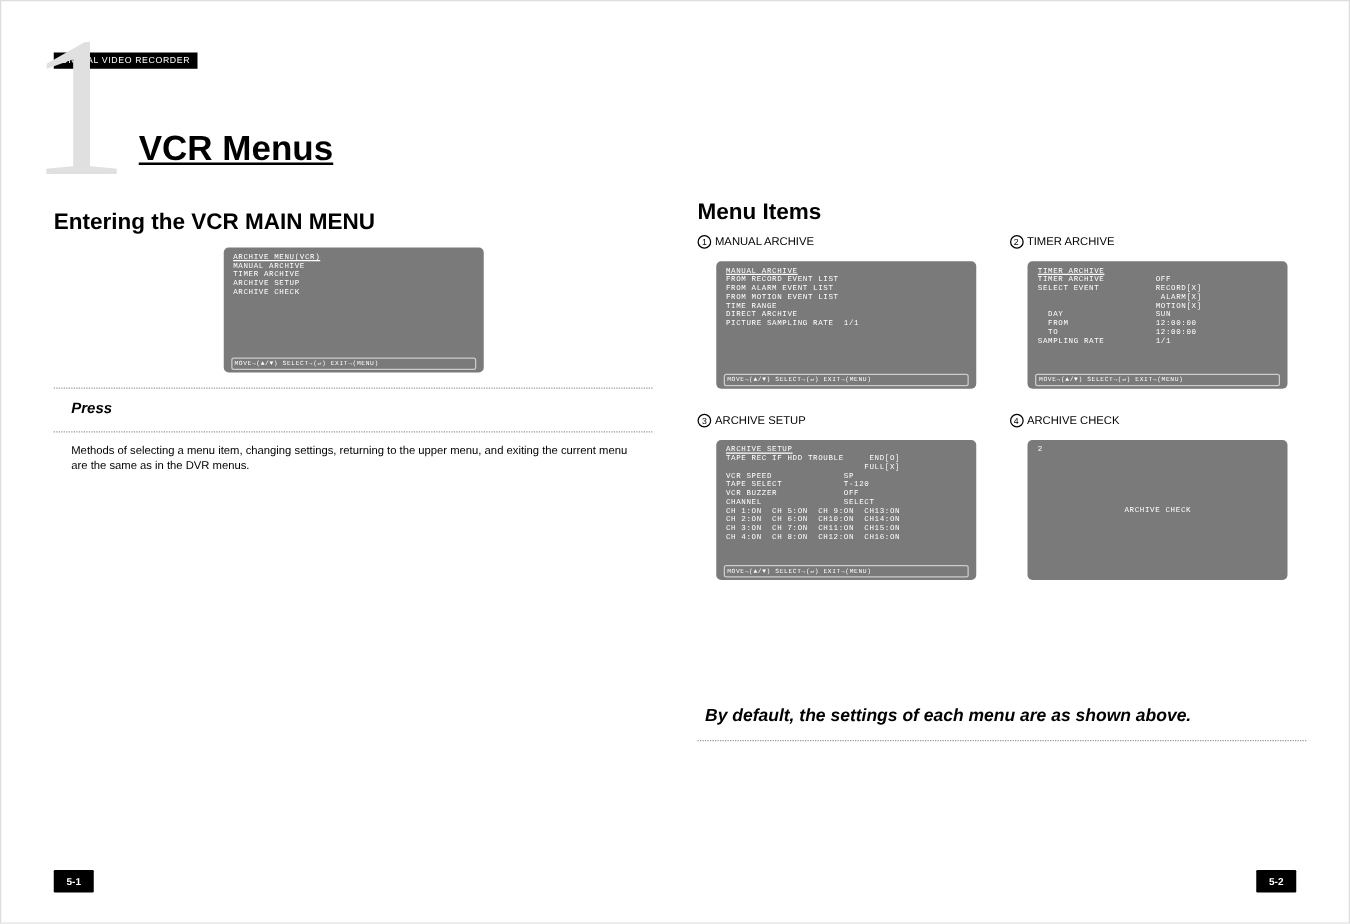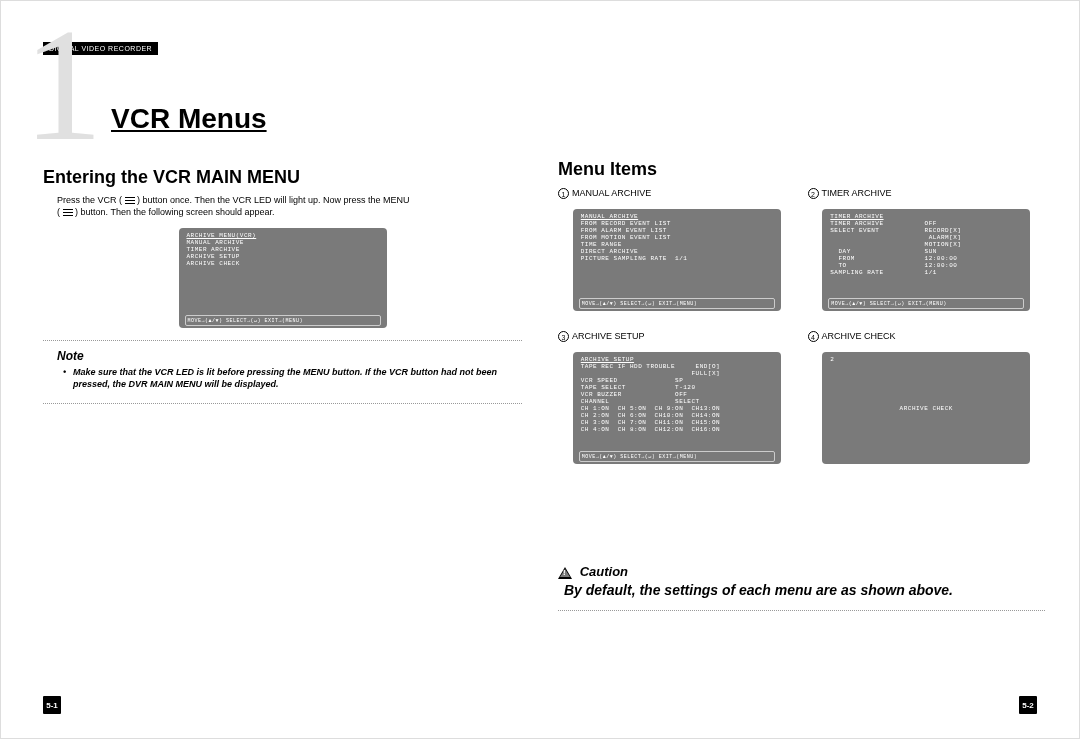--- a/index.html
+++ b/index.html
@@ -43,63 +43,55 @@
   .menu-cell .label { font-size: 9px; margin-bottom: 3px; }
   .menu-cell .num { display:inline-block; width:11px; height:11px; border:1px solid #000; border-radius:50%; font-size:7px; text-align:center; line-height:11px; margin-right:3px; vertical-align:middle; }
 
   .caution-row { margin-top: 90px; }
   .caution-title { font-style: italic; font-weight: bold; font-size: 13px; margin-bottom: 3px; }
   .caution-tri { display:inline-block; width:0; height:0; border-left:7px solid transparent; border-right:7px solid transparent; border-bottom:12px solid #000; position:relative; vertical-align:middle; margin-right:4px; }
   .caution-tri::after { content:"!"; position:absolute; left:-2px; top:1px; color:#fff; font-size:8px; font-weight:bold; font-style:normal; }
   .caution-tri::before { content:""; position:absolute; left:-5px; top:2px; width:0; height:0; border-left:5px solid transparent; border-right:5px solid transparent; border-bottom:8px solid #7a7a7a; }
   .caution-text { font-size: 14px; font-style: italic; font-weight: bold; padding-left: 6px; }
 
-  .pnum { position: absolute; bottom: 24px; font-size: 8px; font-weight: bold; width: 18px; height: 18px; background: #000; color: #fff; display:flex; align-items:center; justify-content:center; border-radius:1px; }
+  .pnum { position: absolute; bottom: 24px; font-size: 8px; font-weight: bold; width: 32px; height: 18px; background: #000; color: #fff; display:flex; align-items:center; justify-content:center; border-radius:1px; }
   .pnum.left { left: 42px; }
   .pnum.right { right: 42px; margin-top: 12px; }
 </style>
 </head>
 <body>
 
 <div class="spread">
 
   <div class="page page-left">
     <span class="tab">DIGITAL VIDEO RECORDER</span>
 
     <div class="big-one-wrap">
       <div class="big-one">1</div>
       <div class="chapter-title">VCR Menus</div>
     </div>
 
     <h2 class="section">Entering the VCR MAIN MENU</h2>
-    <div class="body-text">
-      <span>Press the VCR (</span>
-      <span class="menu-icon"></span>
-      <span>) button once. Then the VCR LED will light up. Now press the MENU</span><br>
-      <span>(</span>
-      <span class="menu-icon"></span>
-      <span>) button. Then the following screen should appear.</span>
-    </div>
 
     <div class="screen">
       <div class="title">ARCHIVE MENU(VCR)</div>
       <div class="line">MANUAL ARCHIVE</div>
       <div class="line">TIMER ARCHIVE</div>
       <div class="line">ARCHIVE SETUP</div>
       <div class="line">ARCHIVE CHECK</div>
       <div class="footer">MOVE→(▲/▼) SELECT→(↵) EXIT→(MENU)</div>
     </div>
 
     <hr class="dotted-hr">
-    <div class="note-title">Note</div>
+    <div class="note-title">Press</div>
     <ul class="note-list">
-      <li>Make sure that the VCR LED is lit before pressing the MENU button. If the VCR button had not been pressed, the DVR MAIN MENU will be displayed.</li>
     </ul>
     <hr class="dotted-hr">
 
+    <div class="body-text indent">Methods of selecting a menu item, changing settings, returning to the upper menu, and exiting the current menu are the same as in the DVR menus.</div>
 
     <div class="pnum left">5-1</div>
   </div>
 
   <div class="page page-right">
     <h2 class="section" style="margin-top:122px;">Menu Items</h2>
 
     <div class="menu-grid">
 
       <div class="menu-cell">
@@ -153,23 +145,19 @@
       <div class="menu-cell">
         <div class="label"><span class="num">4</span><span>ARCHIVE CHECK</span></div>
         <div class="screen tall">
           <div class="line">2</div>
           <div class="center-msg">ARCHIVE CHECK</div>
         </div>
       </div>
     </div>
 
     <div class="caution-row">
-      <div class="caution-title">
-        <span class="caution-tri"></span>
-        <span>Caution</span>
-      </div>
       <div class="caution-text">By default, the settings of each menu are as shown above.</div>
       <hr class="dotted-hr">
     </div>
 
     <div class="pnum right">5-2</div>
   </div>
 </div>
 
 </body></html>

